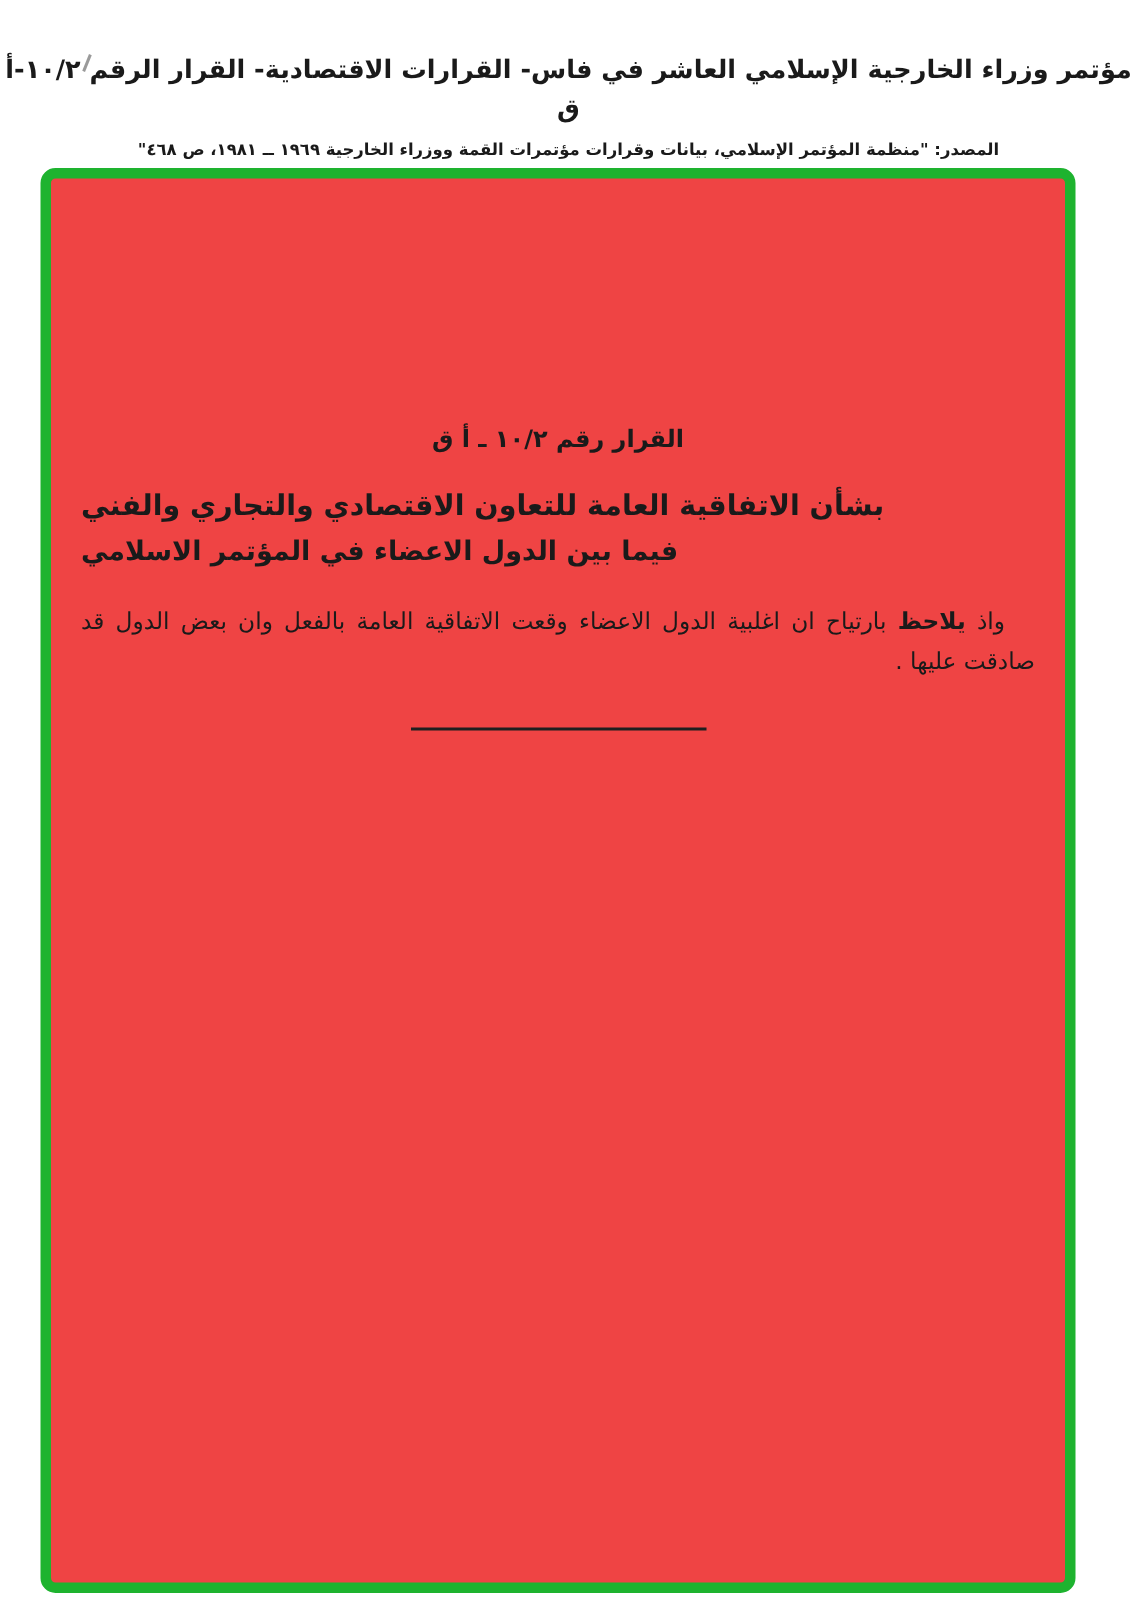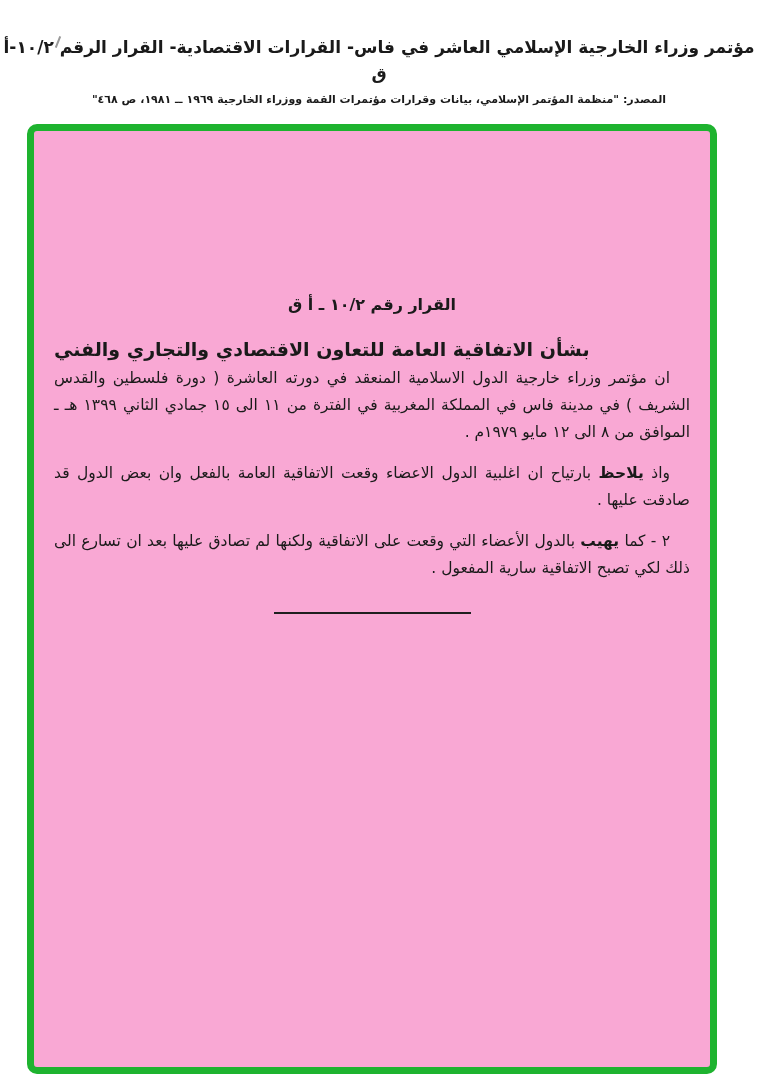--- a/index.html
+++ b/index.html
@@ -42,22 +42,21 @@
   }
 
   
   .frame {
     position: absolute;
     left: 27px; top: 112px;
     width: 690px; height: 950px;
     box-sizing: border-box;
     border: 7px solid #1eb32f;
     border-radius: 10px;
-    background: #f9a8d4;
-    margin-top: 12px;
+    background: #ef4444;
   }
 
   
   .doc {
     direction: rtl;
     text-align: justify;
     padding: 160px 20px 0;
     font-size: 15.5px;
     line-height: 27px;
   }
@@ -100,27 +99,26 @@
 
   <div class="artifact"></div>
 
   <div class="frame">
     <div class="doc">
 
       <div class="res-no">القرار رقم ١٠/٢ ـ أ ق</div>
 
       <div class="subject s1">بشأن الاتفاقية العامة للتعاون الاقتصادي والتجاري والفني</div>
 
+      <div class="subject s2">فيما بين الدول الاعضاء في المؤتمر الاسلامي</div>
 
-      <p class="body"><span>ان مؤتمر وزراء خارجية الدول الاسلامية المنعقد في دورته العاشرة ( دورة فلسطين والقدس الشريف ) في مدينة فاس في المملكة المغربية في الفترة من ١١ الى ١٥ جمادي الثاني ١٣٩٩ هـ ـ الموافق من ٨ الى ١٢ مايو ١٩٧٩م .</span></p>
 
 
       <p class="body"><span>واذ </span><span class="b">يلاحظ</span><span> بارتياح ان اغلبية الدول الاعضاء وقعت الاتفاقية العامة بالفعل وان بعض الدول قد صادقت عليها .</span></p>
 
 
-      <p class="body"><span>٢ - كما </span><span class="b">يهيب</span><span> بالدول الأعضاء التي وقعت على الاتفاقية ولكنها لم تصادق عليها بعد ان تسارع الى ذلك لكي تصبح الاتفاقية سارية المفعول .</span></p>
 
       <div class="divider"></div>
 
     </div>
   </div>
 
 </div>
 
 </body></html>

